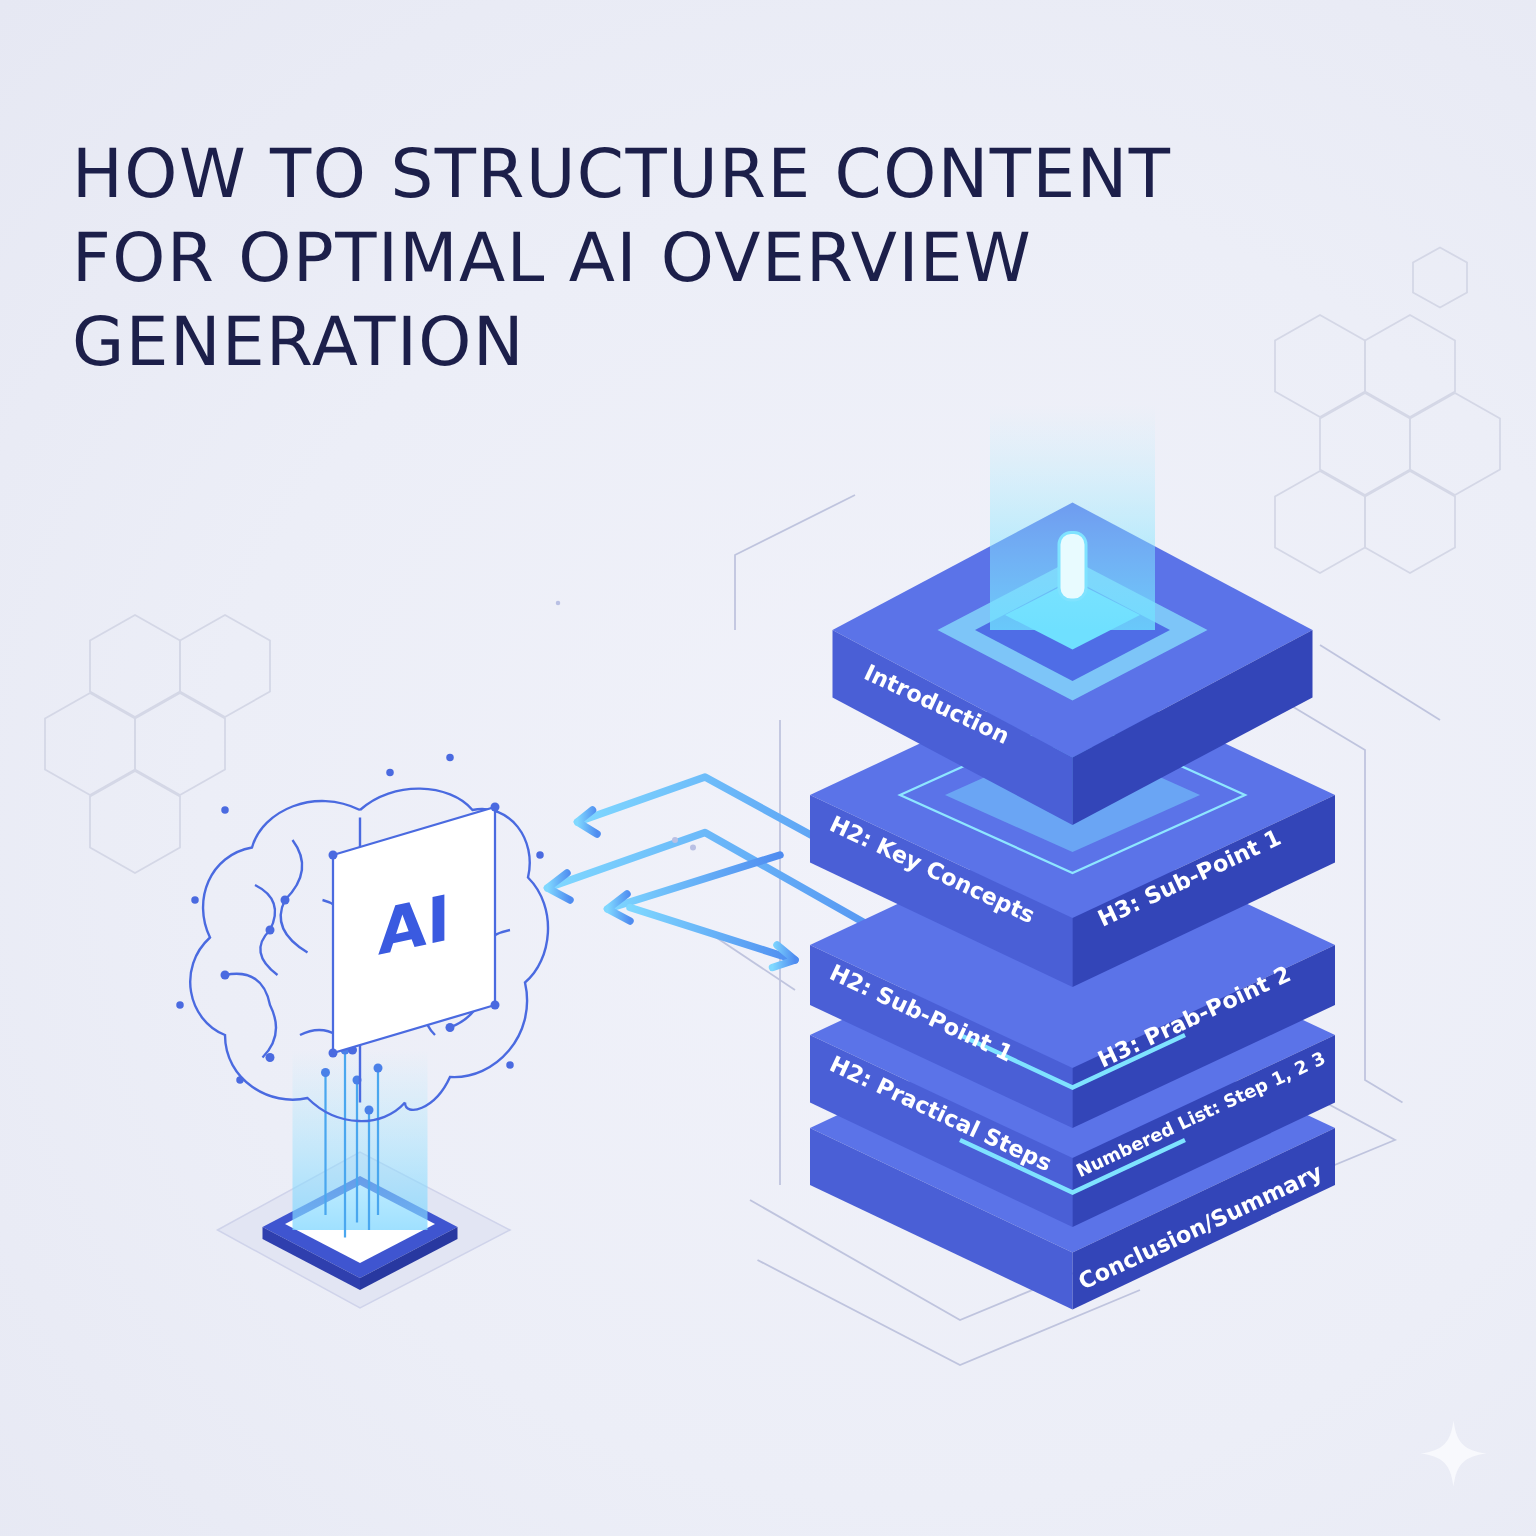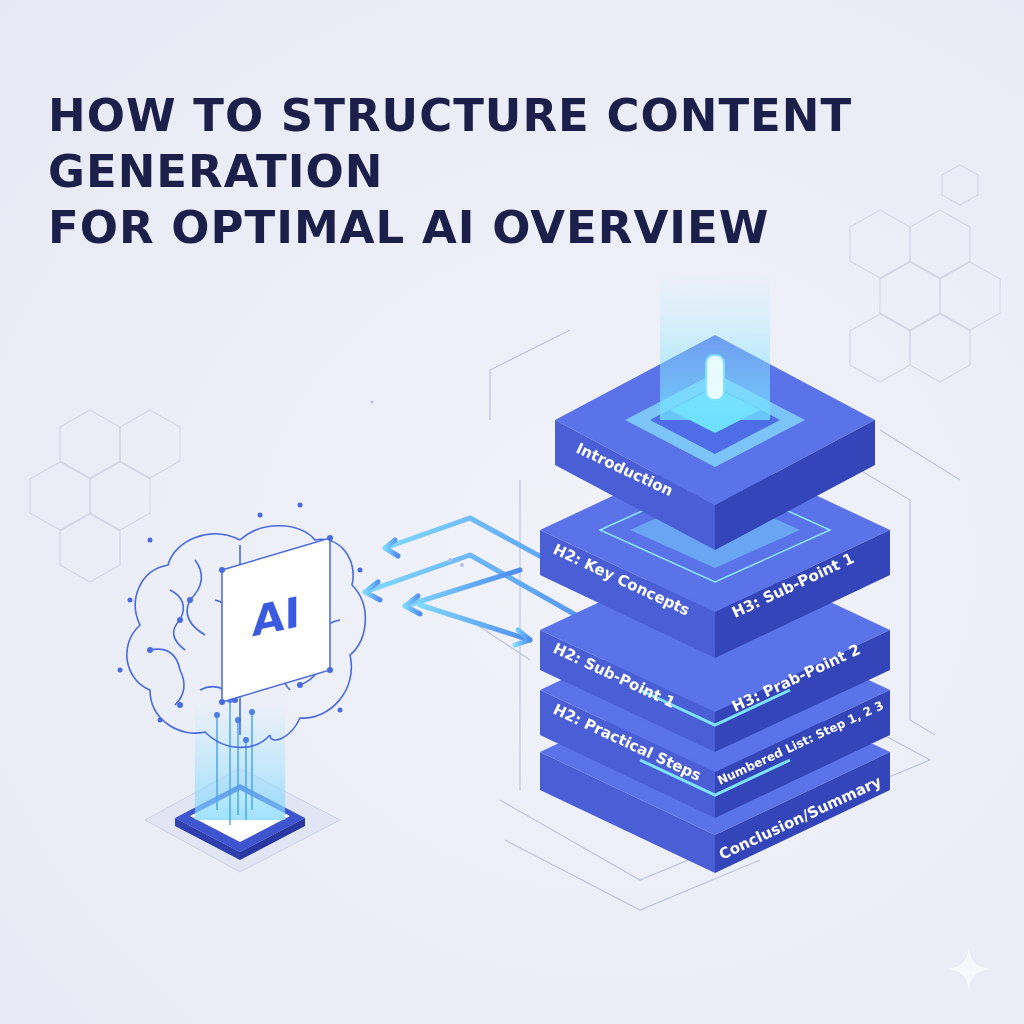--- a/index.html
+++ b/index.html
@@ -3,36 +3,36 @@
 <meta charset="utf-8">
 <style>
   html, body { margin:0; padding:0; }
   body {
     width:1024px; height:1024px; overflow:hidden; position:relative;
     background: radial-gradient(ellipse at 60% 55%, #f1f2fa 0%, #eceef7 55%, #e6e8f3 100%);
     font-family: "DejaVu Sans", sans-serif;
   }
   .title {
     position:absolute; left:48px; top:88px; width:880px;
-    font-family: "DejaVu Sans", sans-serif; font-weight:bold;
+    font-family: "DejaVu Sans", sans-serif; font-weight:normal;
     font-size:45px; line-height:56px; letter-spacing:1px;
     color:#1c1f4a; text-transform:uppercase;
   }
   .title div { white-space:nowrap; }
   svg.scene { position:absolute; left:0; top:0; }
   .layer-label { font-family:"DejaVu Sans", sans-serif; font-weight:bold; fill:#ffffff; }
   .sparkle { position:absolute; right:30px; bottom:30px; width:50px; height:50px; }
 </style>
 </head>
 <body>
 
 <div class="title">
   <div>HOW TO STRUCTURE CONTENT</div>
+  <div>FOR OPTIMAL AI OVERVIEW</div>
   <div>GENERATION</div>
-  <div>FOR OPTIMAL AI OVERVIEW</div>
 </div>
 
 <svg class="scene" width="1024" height="1024" viewBox="0 0 1024 1024">
   <defs>
     <linearGradient id="beamGrad" x1="0" y1="0" x2="0" y2="1">
       <stop offset="0" stop-color="#9fe9ff" stop-opacity="0"></stop>
       <stop offset="1" stop-color="#7fd6ff" stop-opacity="0.75"></stop>
     </linearGradient>
     <linearGradient id="topBeam" x1="0" y1="0" x2="0" y2="1">
       <stop offset="0" stop-color="#aeefff" stop-opacity="0"></stop>

